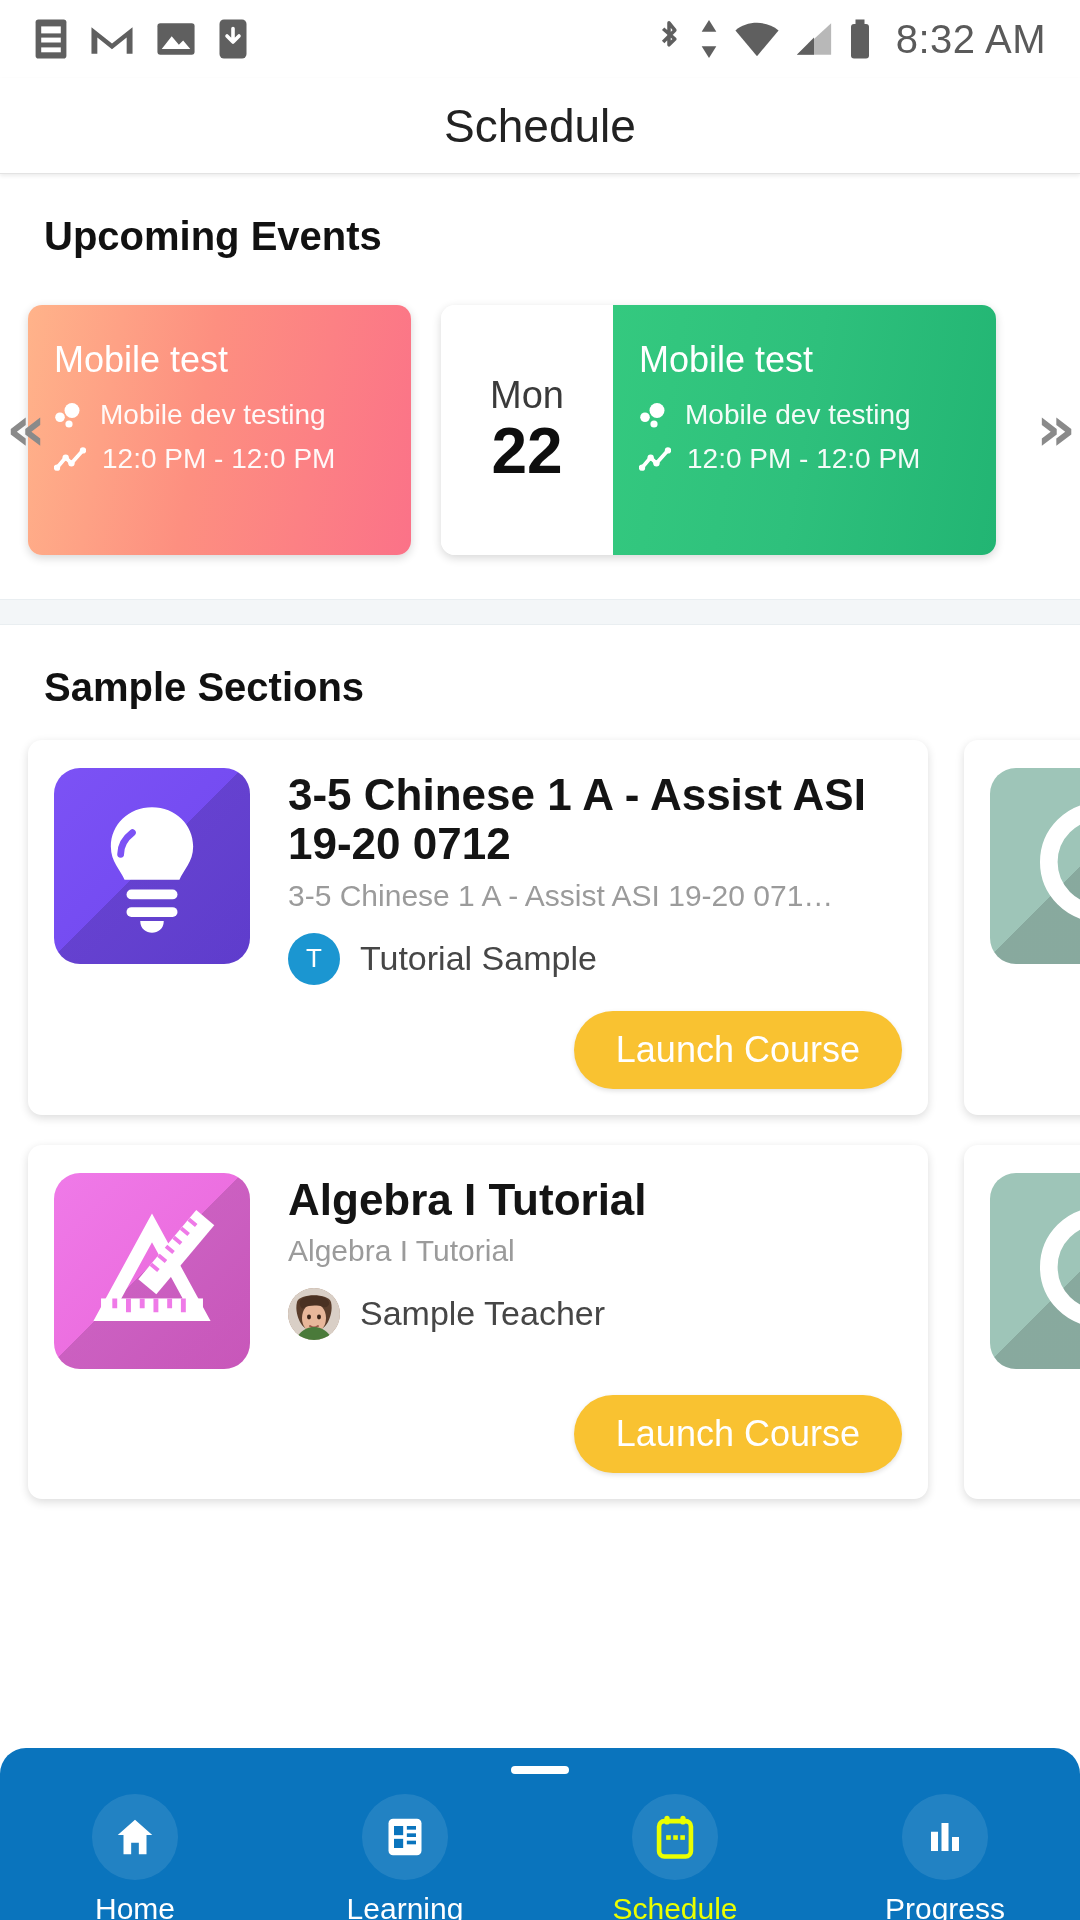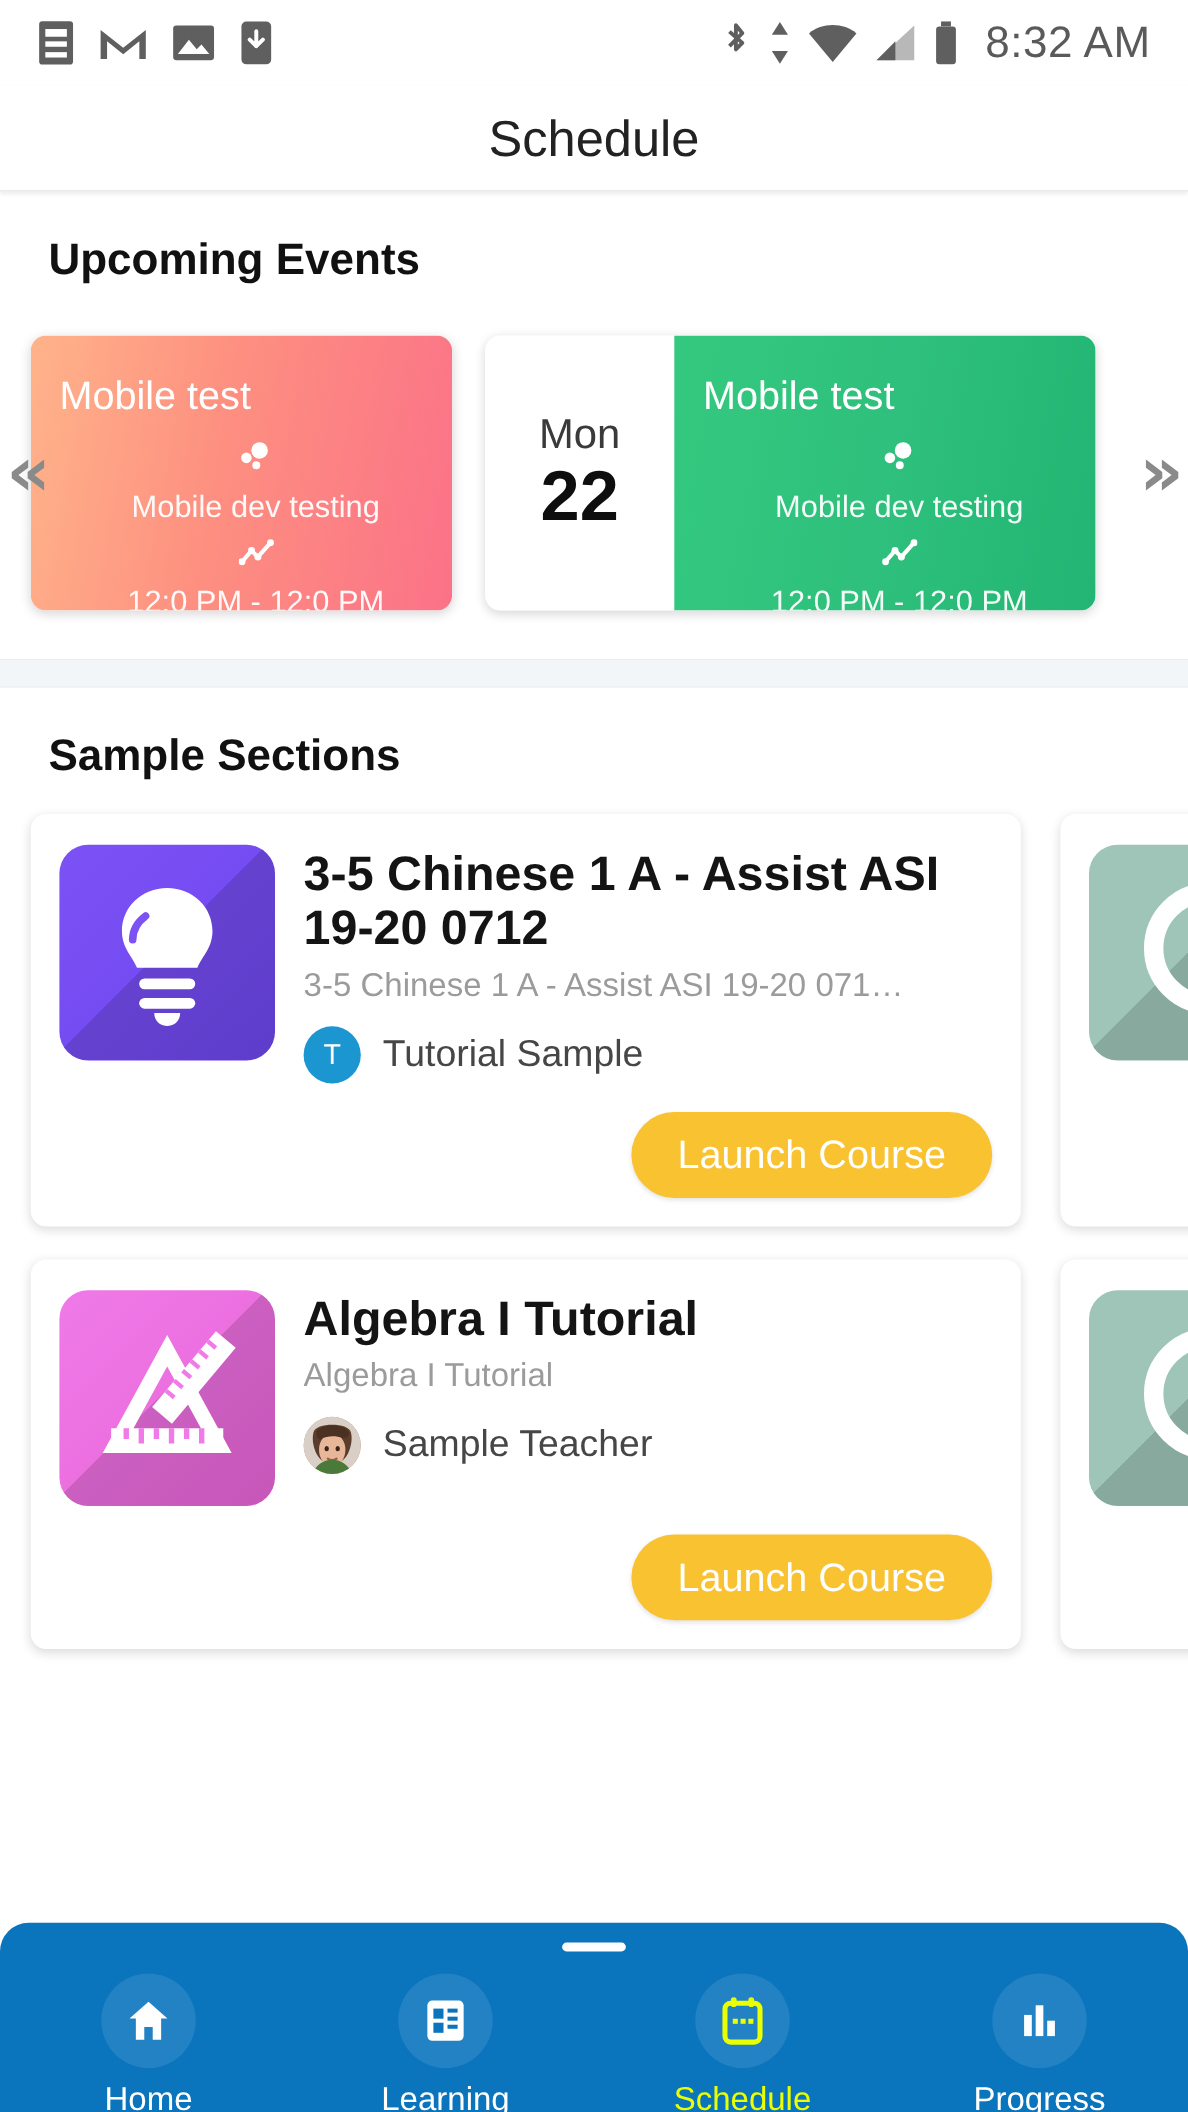--- a/index.html
+++ b/index.html
@@ -55,21 +55,21 @@
   }
   .ev-dow{ font-size:38px; color:#3a3a3a; font-weight:400; line-height:1.1;}
   .ev-day{ font-size:64px; color:#0e0e0e; font-weight:700; line-height:1.05;}
   .ev-body{
     width:383px; flex:0 0 auto;
     padding:34px 0 0 26px; color:#fff;
   }
   .ev-body.red{ background:linear-gradient(100deg,#ffb38a 0%,#fd8f80 45%,#fb7288 100%); }
   .ev-body.green{ background:linear-gradient(100deg,#34c97f 0%,#2ec07c 50%,#22b573 100%); }
   .ev-title{ font-size:36px; font-weight:400; margin-bottom:18px; white-space:nowrap; }
-  .ev-line{ display:flex; align-items:center; gap:16px; margin-bottom:12px; white-space:nowrap;flex-direction:column; }
+  .ev-line{ display:flex; align-items:center; gap:16px; margin-bottom:12px; white-space:nowrap; }
   .ev-line-txt{ font-size:28px; color:#ffffff; opacity:.95; }
   .arrow{
     position:absolute; top:50%; transform:translateY(-50%);
     font-size:62px; color:#8a8a8a; line-height:1; font-weight:700;
     font-family:"DejaVu Sans", sans-serif;
   }
   .arrow.left{ left:6px; }
   .arrow.right{ right:4px; }
 
   
@@ -91,21 +91,21 @@
     width:196px; height:196px; border-radius:26px; flex:0 0 auto;
     position:relative; overflow:hidden;
   }
   .cc-icon.purple{ background:linear-gradient(135deg,#7c52f5 0%,#6e46ee 100%); }
   .cc-icon.pink{ background:linear-gradient(135deg,#ef7ae8 0%,#e964d8 100%); }
   .cc-icon.teal{ background:#9ec5b8; }
   .cc-shadow{
     position:absolute; left:0; top:0; width:100%; height:100%;
     background:linear-gradient(135deg, rgba(0,0,0,0) 48%, rgba(0,0,0,.14) 48%);
   }
-  .cc-text{ flex:1 1 auto; min-width:0; padding-top:2px;}
+  .cc-text{ flex:1 1 auto; min-width:0; padding-top:2px;margin-left:12px;}
   .cc-title{ font-size:44px; font-weight:700; color:#141414; line-height:1.12; }
   .cc-sub{
     font-size:30px; color:#9b9b9b; margin-top:10px;
     white-space:nowrap; overflow:hidden;
   }
   .cc-teacher{ display:flex; align-items:center; gap:20px; margin-top:20px;}
   .cc-avatar{
     width:52px; height:52px; border-radius:50%; flex:0 0 auto;
     display:flex; align-items:center; justify-content:center;
     font-size:26px; color:#fff; background:#1b96d1;

